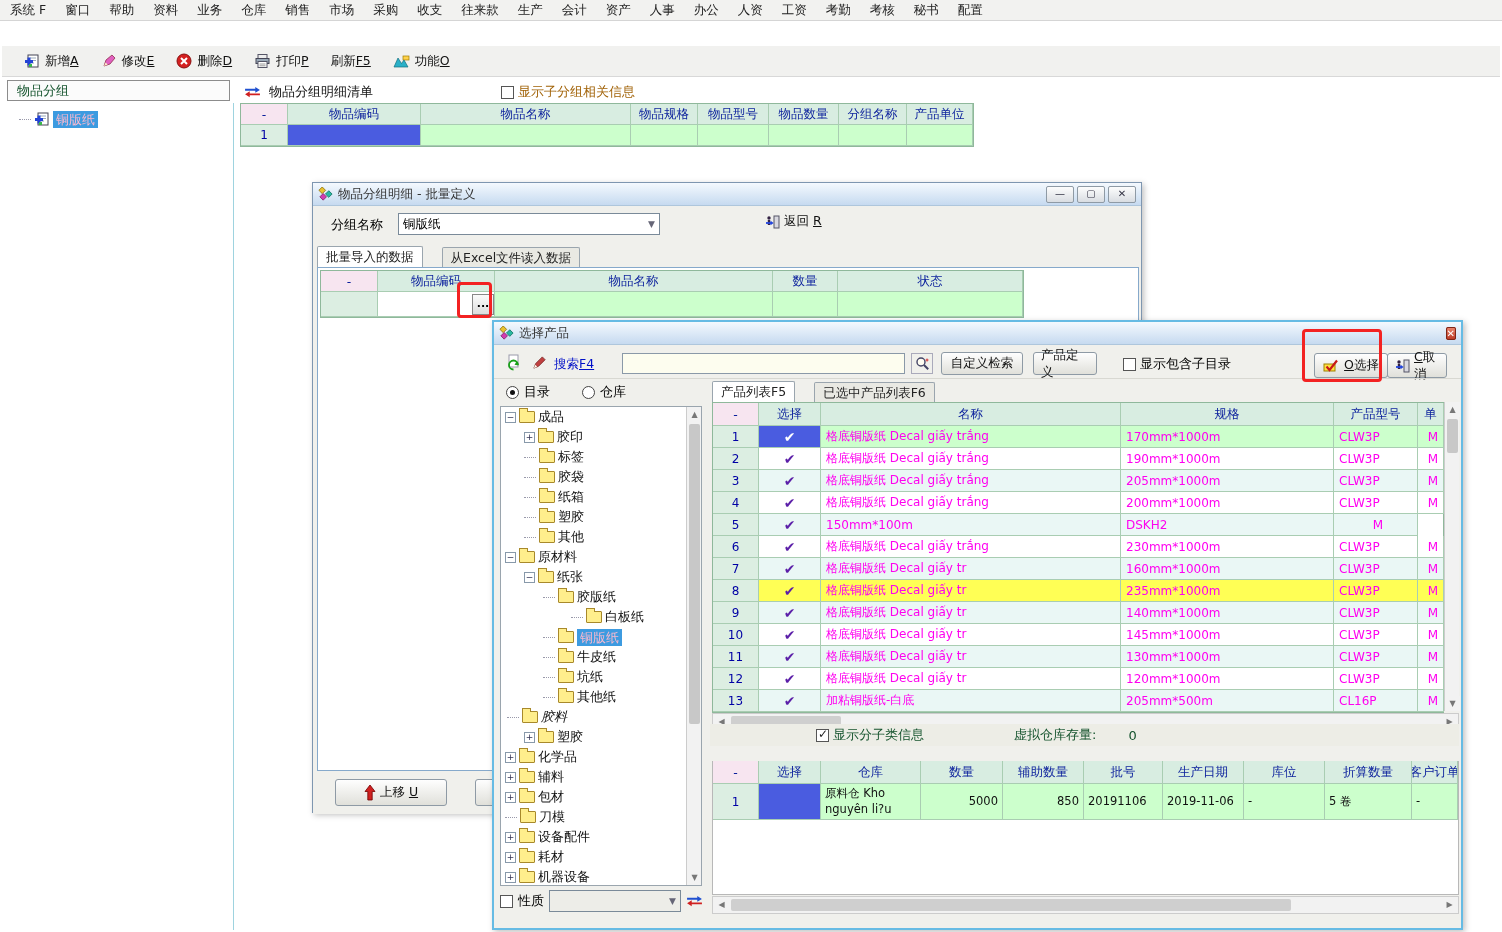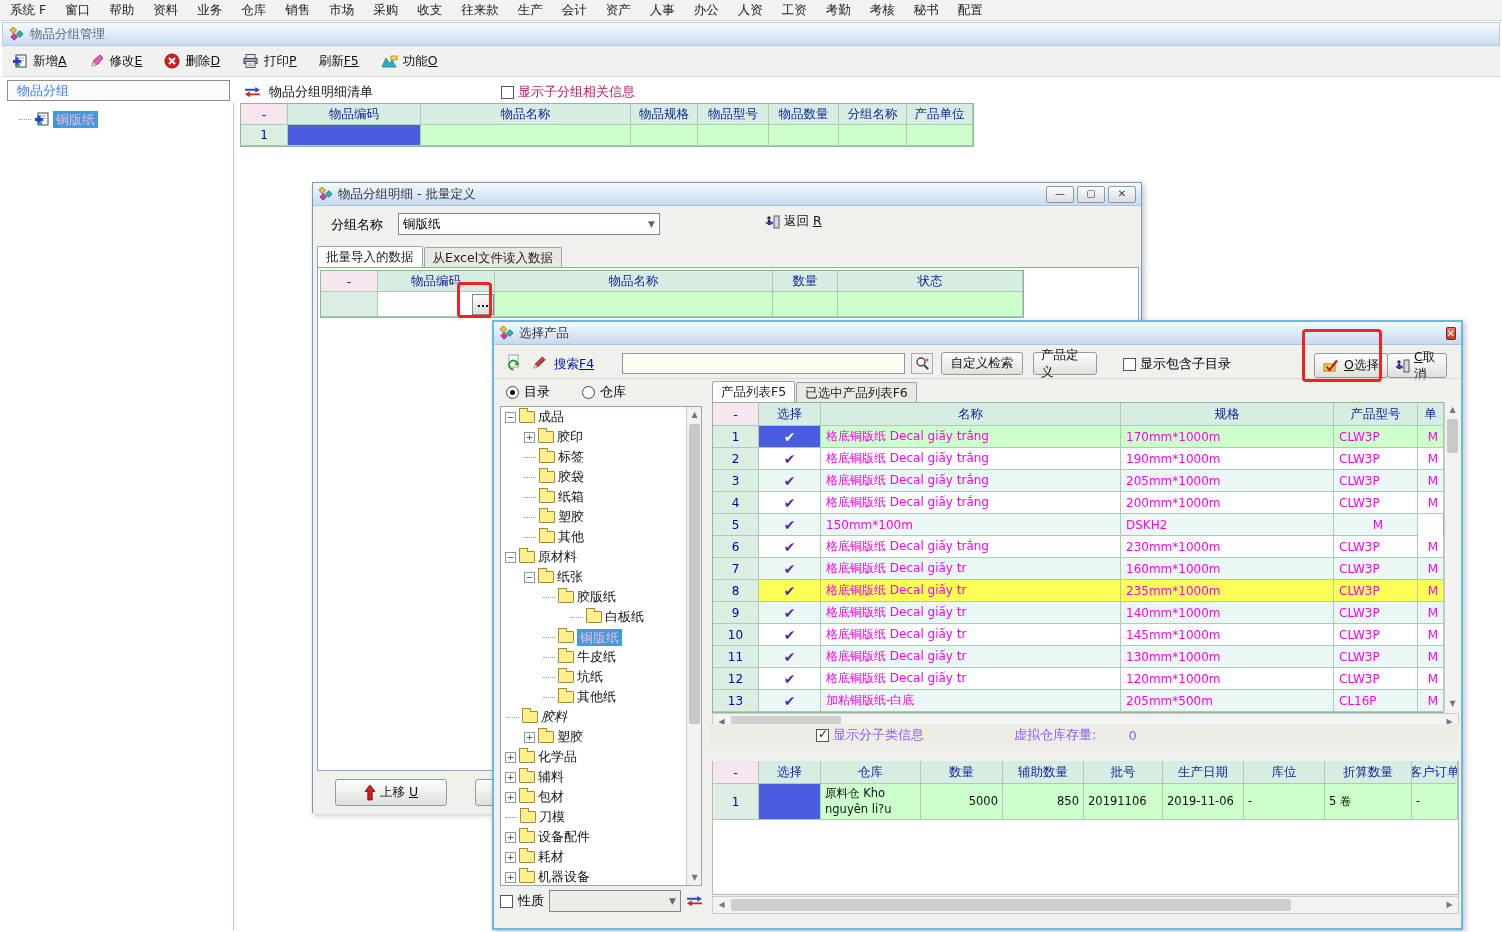--- a/index.html
+++ b/index.html
@@ -4,34 +4,34 @@
 <style>
   *{margin:0;padding:0;box-sizing:border-box;font-family:"DejaVu Sans","Liberation Sans",sans-serif}
   body{background:#888}
   #screen{position:relative;width:1502px;height:932px;background:#fff;overflow:hidden;font-size:12px}
   
   #menubar{position:absolute;left:0;top:0;width:1502px;height:21px;background:#F2F2F0;border-bottom:1px solid #D5D5D5;display:flex;align-items:center;padding-left:10px;gap:19px}
   .menu-item{font-size:12.5px;color:#222;white-space:nowrap;cursor:default}
   
   #mw-titlebar{position:absolute;left:2px;top:22px;width:1498px;height:24px;background:linear-gradient(#F4F9FE,#CADDF2);border:1px solid #B8CCE0;display:flex;align-items:center;gap:6px;padding-left:6px}
   #mw-title{color:#5E6A76;font-size:12.5px}
-  #mw-toolbar{position:absolute;left:2px;top:46px;width:1498px;height:31px;background:#F1F1EF;border-bottom:1px solid #D8D8D8;display:flex;align-items:center;gap:22px;padding-left:10px}
+  #mw-toolbar{position:absolute;left:2px;top:46px;width:1498px;height:31px;background:#F1F1EF;border-bottom:1px solid #D8D8D8;display:flex;align-items:center;gap:22px;padding-left:22px}
   .tbtn{display:inline-flex;align-items:center;gap:5px;font-size:12.5px;color:#111;cursor:default}
   .tbtn u{text-decoration:underline}
   #mw-body{position:absolute;left:2px;top:77px;width:1498px;height:853px;background:#fff}
-  #left-header{position:absolute;left:7px;top:80px;width:223px;height:21px;border:1px solid #8C8C8C;background:#FBFBFB;font-size:13px;line-height:19px;padding-left:9px;color:#3b82f6}
+  #left-header{position:absolute;left:7px;top:80px;width:223px;height:21px;border:1px solid #8C8C8C;background:#FBFBFB;font-size:13px;line-height:19px;padding-left:9px;color:#14532d}
   #left-tree{position:absolute;left:3px;top:103px;width:231px;height:827px;background:#fff;border-right:1px solid #9ED3DF}
   .ltree-item{display:flex;align-items:center;height:20px;margin-top:6px;margin-left:16px;gap:3px}
   .stub{width:12px;border-top:1px dotted #99A;height:0}
   .tree-sel{background:#3D9BE0;color:#F7B9CF;padding:0 3px;font-size:13px;line-height:17px}
   #detail-header{position:absolute;left:244px;top:82px;height:20px;display:flex;align-items:center;gap:8px}
   #detail-title{font-size:13px;color:#111}
   .cbx{width:13px;height:13px;border:1px solid #555;background:#fff;position:relative;display:inline-block;flex:0 0 auto}
   .cbx.checked::after{content:"✓";position:absolute;left:1px;top:-3px;font-size:12px;font-weight:bold;color:#222}
-  .cbx-label{font-size:13px;color:#be185d}
+  .cbx-label{font-size:13px;color:#a16207}
   #detail-check{margin-left:120px;display:flex;align-items:center;gap:4px}
   
   .grid{--cols:auto;border:1px solid #8FB89B;background:#fff}
   .grow{display:grid;grid-template-columns:var(--cols)}
   .gc{border-right:1px solid #A9CDB2;border-bottom:1px solid #A9CDB2;overflow:hidden;white-space:nowrap;font-size:12px;display:flex;align-items:center}
   .gc.h{background:#D8EDE1;color:#0A1F9C;justify-content:center;font-size:12.5px}
   .gc.h.pink{background:#F7E5F0}
   .gc.num{background:#DCEEE2;color:#0000A5;justify-content:center}
   .gc.mint{background:#CCFFCC}
   .gc.blue{background:#4A5CE0}
@@ -43,21 +43,21 @@
   .dlg-title{font-size:12.5px;color:#333}
   .winbtn{width:28px;height:17px;background:linear-gradient(#FDFDFD,#D9DDE2);border:1px solid #8E9AA5;border-radius:2px;font-size:10px;line-height:14px;text-align:center;color:#334}
   .winbtn.close-red{background:linear-gradient(#E8836B,#BE3C28);border-color:#7E2617;color:#fff;font-weight:bold}
   #batch-dlg{left:312px;top:182px;width:830px;height:631px;border:1px solid #7E96B0;z-index:20}
   #select-dlg{left:492px;top:320px;width:971px;height:610px;border:2px solid #66BBE4;z-index:30}
   .btn3d{display:inline-flex;align-items:center;justify-content:center;gap:4px;background:linear-gradient(#FEFEFE,#E0E0DA);border:1px solid #8E9AA5;border-radius:3px;font-size:12.5px;color:#111;padding:0 7px}
   .btn3d u{text-decoration:underline}
   .flatbtn{display:inline-flex;align-items:center;gap:4px;font-size:12.5px;color:#111}
   .combo{background:#fff;border:1px solid #7A8A99;height:22px;display:flex;align-items:center;justify-content:space-between;padding:0 4px;font-size:12.5px}
   .combo .arr{color:#667;font-size:9px}
-  .tabrow{position:absolute;display:flex;align-items:flex-end;gap:1px}
+  .tabrow{position:absolute;display:flex;align-items:flex-end;gap:19px}
   .tab{background:#E9E9E3;border:1px solid #9AA5AE;border-bottom:none;border-radius:2px 2px 0 0;font-size:12.5px;padding:2px 8px;color:#222}
   .tab.active{background:#fff;position:relative;top:1px;padding-bottom:4px}
   
   #batch-panel{position:absolute;left:4px;top:84px;width:822px;height:504px;background:#fff;border:1px solid #86A9CB}
   #batch-table{position:absolute;left:2px;top:2px;--cols:57px 117px 278px 65px 185px}
   #batch-table .hrow{height:21px}
   #batch-table .drow{height:25px}
   .ellipsis-btn{width:22px;height:21px;margin-left:auto;background:linear-gradient(#FBFBFB,#DDD);border:1px solid #888;font-weight:bold;font-size:11px;text-align:center;line-height:18px}
   #batch-buttons{position:absolute;left:0;right:0;top:588px;height:43px;background:#F0F0EC;display:flex;align-items:center;gap:28px;padding-left:22px}
   .movebtn{width:112px;height:27px}
@@ -91,21 +91,21 @@
   .drow.selected .gc:not(.num){background:#CCFFCC}
   .drow.selected .gc.check{background:#4A5CE0}
   .drow.selected .checkmark{color:#fff}
   .drow.odd .gc:not(.num){background:#EAF7F5}
   .drow.even .gc:not(.num){background:#FFFFFF}
   .drow.highlight .gc:not(.num){background:#FFFF55}
   .hsb{position:absolute;background:#F2F2F2;border:1px solid #CCC;height:18px}
   .hsb .la{position:absolute;left:1px;top:1px;width:15px;height:14px;color:#777;font-size:8px;text-align:center;line-height:14px}
   .hsb .ra{position:absolute;right:1px;top:1px;width:15px;height:14px;color:#777;font-size:8px;text-align:center;line-height:14px}
   .hsb .th{position:absolute;top:2px;height:12px;background:#CFCFCF;border-radius:2px}
-  #info-bar{position:absolute;left:216px;top:402px;width:749px;height:22px;background:#EDEDE6;display:flex;align-items:center;font-size:13px;color:#8b5cf6}
+  #info-bar{position:absolute;left:216px;top:402px;width:749px;height:22px;background:#EDEDE6;display:flex;align-items:center;font-size:13px;color:#14532d}
   #stock-wrap{position:absolute;left:218px;top:439px;width:747px;height:134px;background:#fff;border:1px solid #B8B8B8;border-top:none}
   #stock-table{position:absolute;left:0;top:0;--cols:46px 62px 100px 82px 81px 79px 81px 81px 87px 46px;width:745px}
   #stock-table .hrow{height:23px}
   #stock-table .drow{height:36px}
   .scell{font-size:11.5px;color:#111;padding:1px 4px;white-space:normal;line-height:1.35;display:flex;align-items:center}
   .rt{justify-content:flex-end}
   
   .redbox{position:absolute;border:3px solid #F32222;border-radius:4px;z-index:60;pointer-events:none}
   #redbox-ellipsis{left:457px;top:282px;width:35px;height:36px}
   #redbox-select{left:1302px;top:329px;width:80px;height:53px}
@@ -134,30 +134,20 @@
       <div class="menu-item">人事</div>
       <div class="menu-item">办公</div>
       <div class="menu-item">人资</div>
       <div class="menu-item">工资</div>
       <div class="menu-item">考勤</div>
       <div class="menu-item">考核</div>
       <div class="menu-item">秘书</div>
       <div class="menu-item">配置</div>
     </div>
 
-  <div id="mw-titlebar">
-    <span class="appicon">
-        <svg width="15" height="15" viewBox="0 0 16 16">
-          <rect x="2" y="1" width="5" height="5" transform="rotate(45 4.5 3.5)" fill="#E8C231" stroke="#8A6D00" stroke-width="0.8"></rect>
-          <rect x="9" y="5" width="5" height="5" transform="rotate(45 11.5 7.5)" fill="#28B8A0" stroke="#0A6F5E" stroke-width="0.8"></rect>
-          <rect x="3" y="8" width="5" height="5" transform="rotate(45 5.5 10.5)" fill="#D23BB0" stroke="#7E1F68" stroke-width="0.8"></rect>
-        </svg>
-      </span>
-    <span id="mw-title">物品分组管理</span>
-  </div>
 
   <div id="mw-toolbar">
       <span class="tbtn">
         <span>
           <svg width="16" height="16" viewBox="0 0 16 16">
             <rect x="4" y="2" width="10" height="12" fill="#fff" stroke="#445"></rect>
             <path d="M6 5h6M6 7.5h6M6 10h4" stroke="#9AB" stroke-width="1"></path>
             <path d="M1 8.5h8M5 4.5v8" stroke="#2343D6" stroke-width="3"></path>
             <rect x="5" y="11" width="3" height="3" fill="#3AB54A"></rect>
           </svg>

